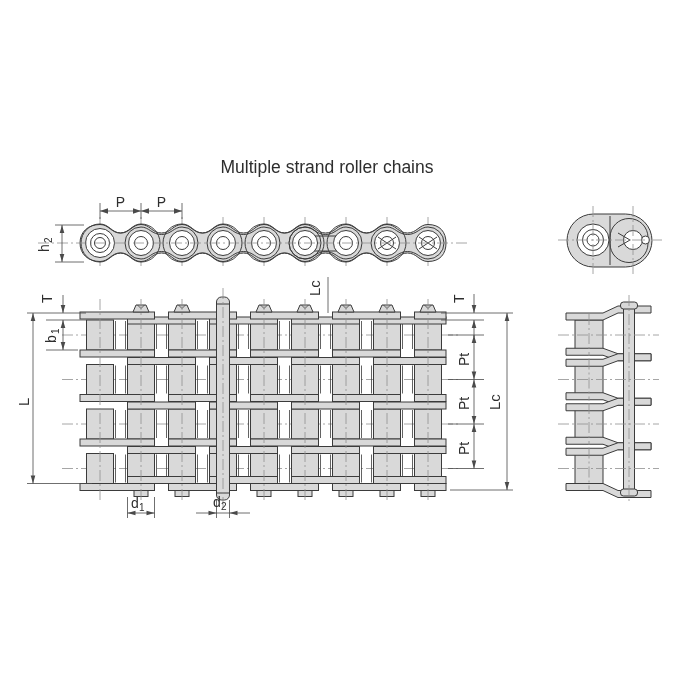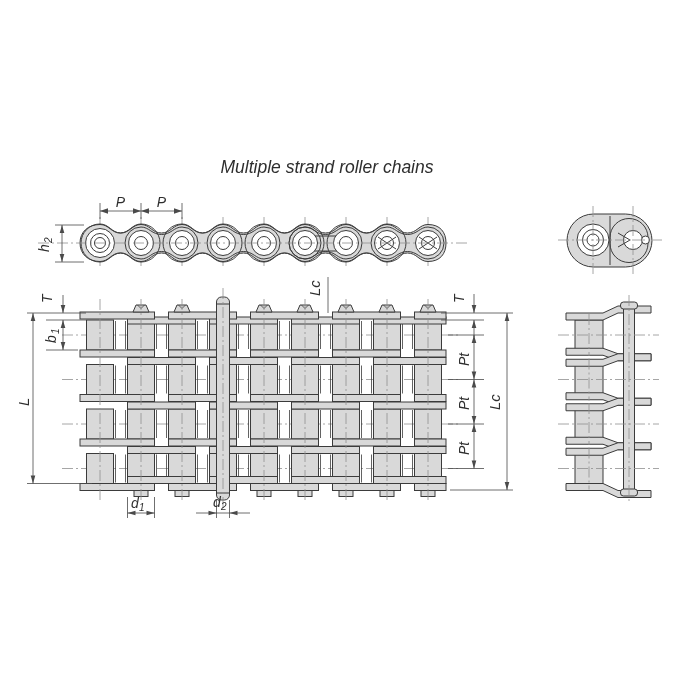--- a/index.html
+++ b/index.html
@@ -1,16 +1,16 @@
 <!DOCTYPE html>
 <html><head>
 <meta charset="utf-8">
 <style>
   html,body{margin:0;padding:0;background:#ffffff;}
-  .stage{width:679px;height:679px;position:relative;background:#fff;overflow:hidden;font-style:italic;}
+  .stage{width:679px;height:679px;position:relative;background:#fff;overflow:hidden;}
   svg{display:block;}
   text{font-family:"Liberation Sans", sans-serif; fill:#2e2e2e;}
   .title{font-size:17.5px;}
   .lbl{font-size:14px;}
   .lblB{font-size:15px;}
   .sub{font-size:10px;}
   .ln{fill:none;stroke:#3b3b3b;stroke-width:1;}
   .lnt{fill:none;stroke:#3b3b3b;stroke-width:.8;}
   .fillg{fill:#d9d9d9;stroke:#3b3b3b;stroke-width:1;}
   .fillw{fill:#ffffff;stroke:#3b3b3b;stroke-width:1;}

